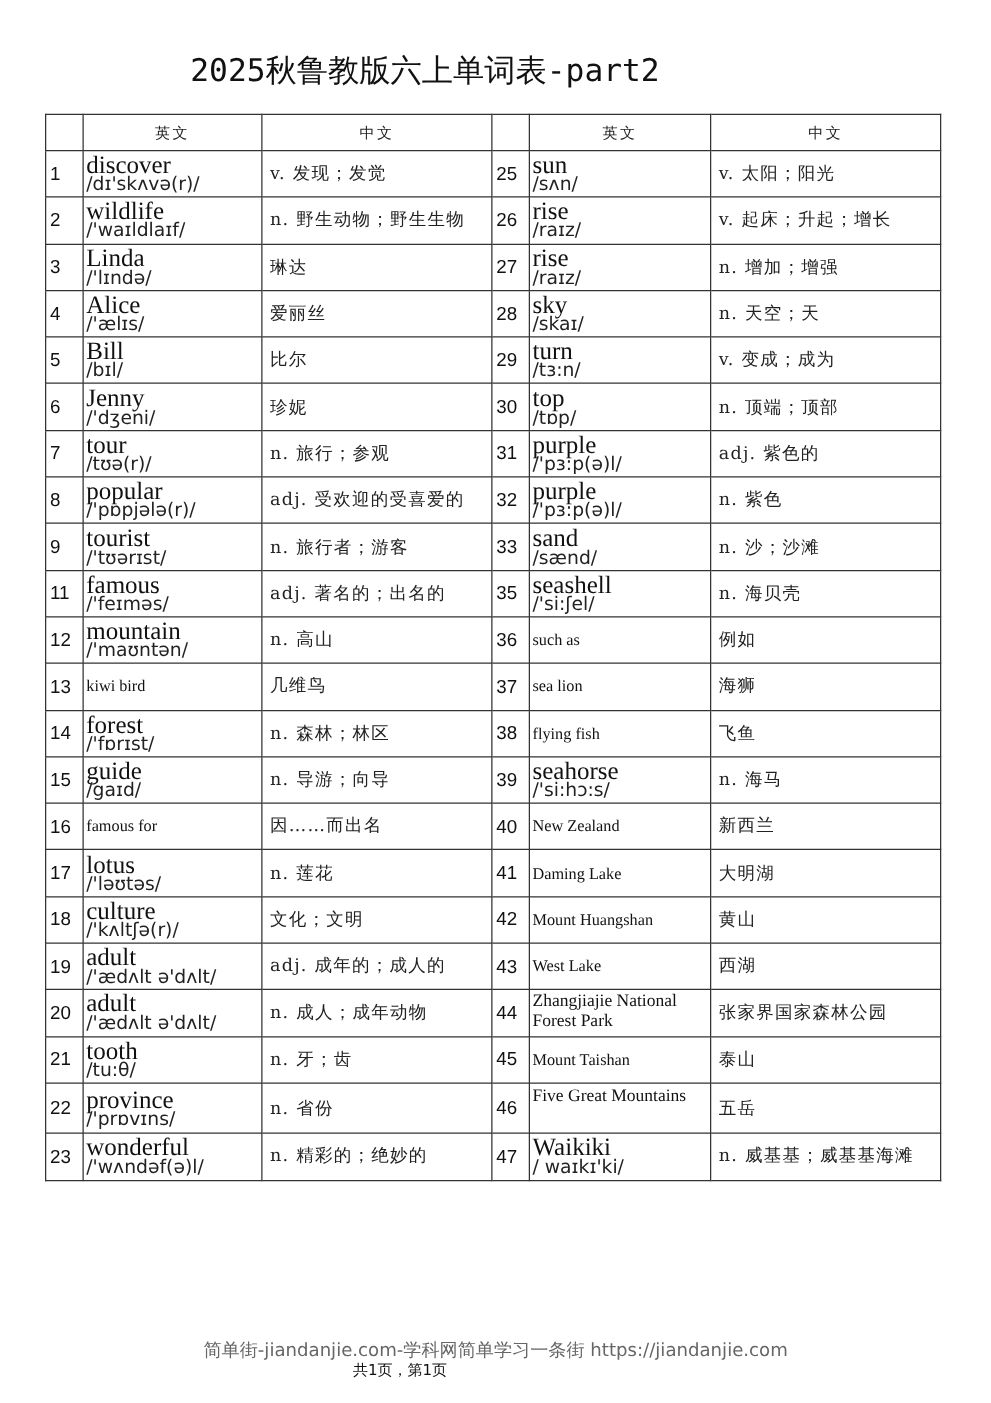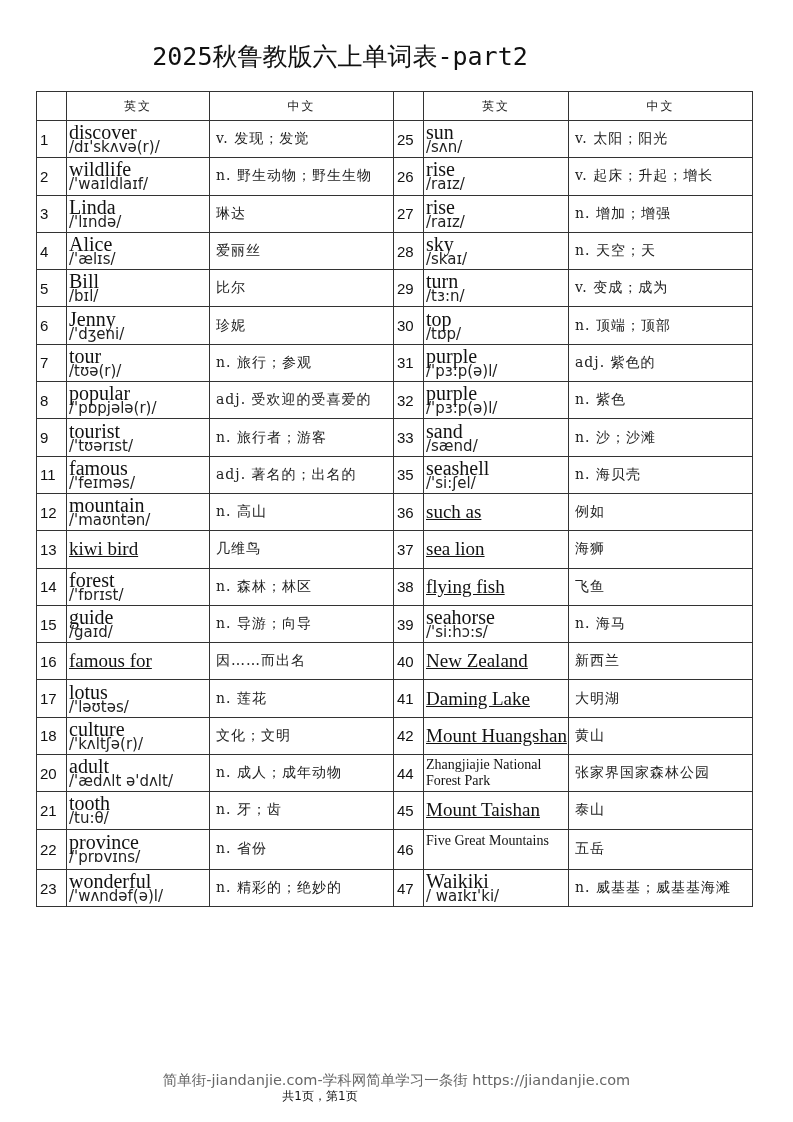--- a/index.html
+++ b/index.html
@@ -25,21 +25,21 @@
     table.vocab td { height: 36.3px; }
     .num {
       font-family: "Liberation Sans", "DejaVu Sans", sans-serif; font-size: 15px;
       padding-left: 3px !important; color: #111;
     }
     .en { padding-left: 2px !important; }
     .word {
       display: block; font-family: "Liberation Serif", serif; font-size: 20px;
       line-height: 17px; color: #111; white-space: nowrap;
     }
-    .word.plain { font-size: 19px; line-height: 18px; text-decoration: underline; }
+    .word.plain { font-size: 13px; line-height: 18px; }
     .word.small { font-size: 14px; line-height: 16px; white-space: normal; }
     .ipa {
       display: block; font-family: "DejaVu Sans", "Liberation Sans", sans-serif;
       font-size: 15px; line-height: 13px; color: #222; white-space: nowrap;
     }
     .zh {
       padding-left: 6px !important;
       font-family: "DejaVu Serif", "Liberation Serif", serif; font-size: 14px;
       color: #222; white-space: nowrap; letter-spacing: 1px;
     }
@@ -308,20 +308,33 @@
           <span class="ipa">/'kʌltʃə(r)/</span>
         </td>
         <td class="zh">文化；文明</td>
         <td class="num">42</td>
         <td class="en">
           <span class="word plain">Mount Huangshan</span>
         </td>
         <td class="zh">黄山</td>
       </tr>
       <tr>
+        <td class="num">19</td>
+        <td class="en">
+          <span class="word">adult</span>
+          <span class="ipa">/'ædʌlt ə'dʌlt/</span>
+        </td>
+        <td class="zh">adj. 成年的；成人的</td>
+        <td class="num">43</td>
+        <td class="en">
+          <span class="word plain">West Lake</span>
+        </td>
+        <td class="zh">西湖</td>
+      </tr>
+      <tr>
         <td class="num">20</td>
         <td class="en">
           <span class="word">adult</span>
           <span class="ipa">/'ædʌlt ə'dʌlt/</span>
         </td>
         <td class="zh">n. 成人；成年动物</td>
         <td class="num">44</td>
         <td class="en">
           <span class="word small">Zhangjiajie National Forest Park</span>
         </td>

